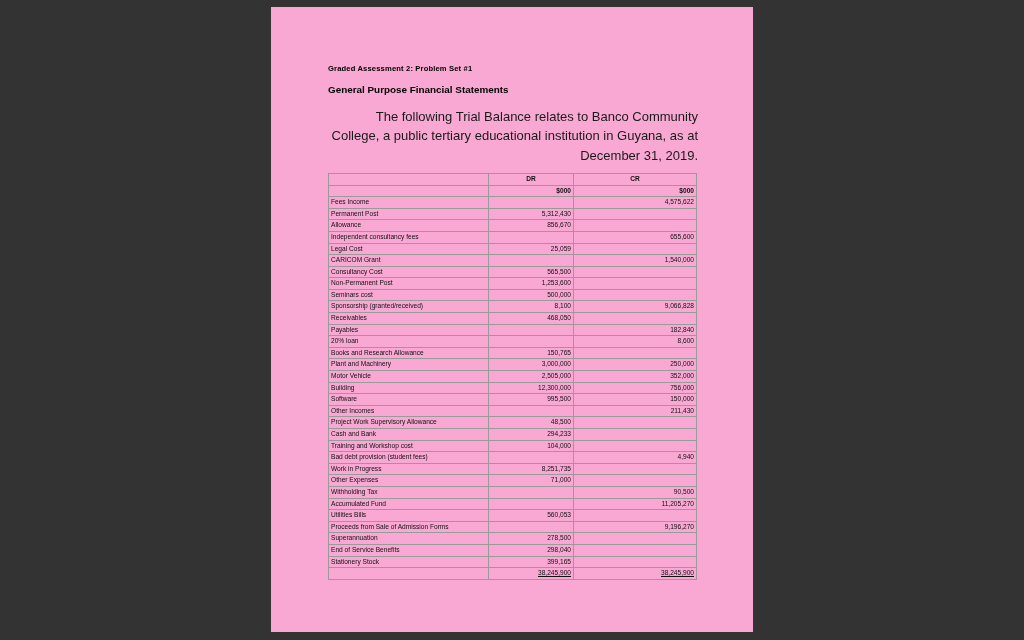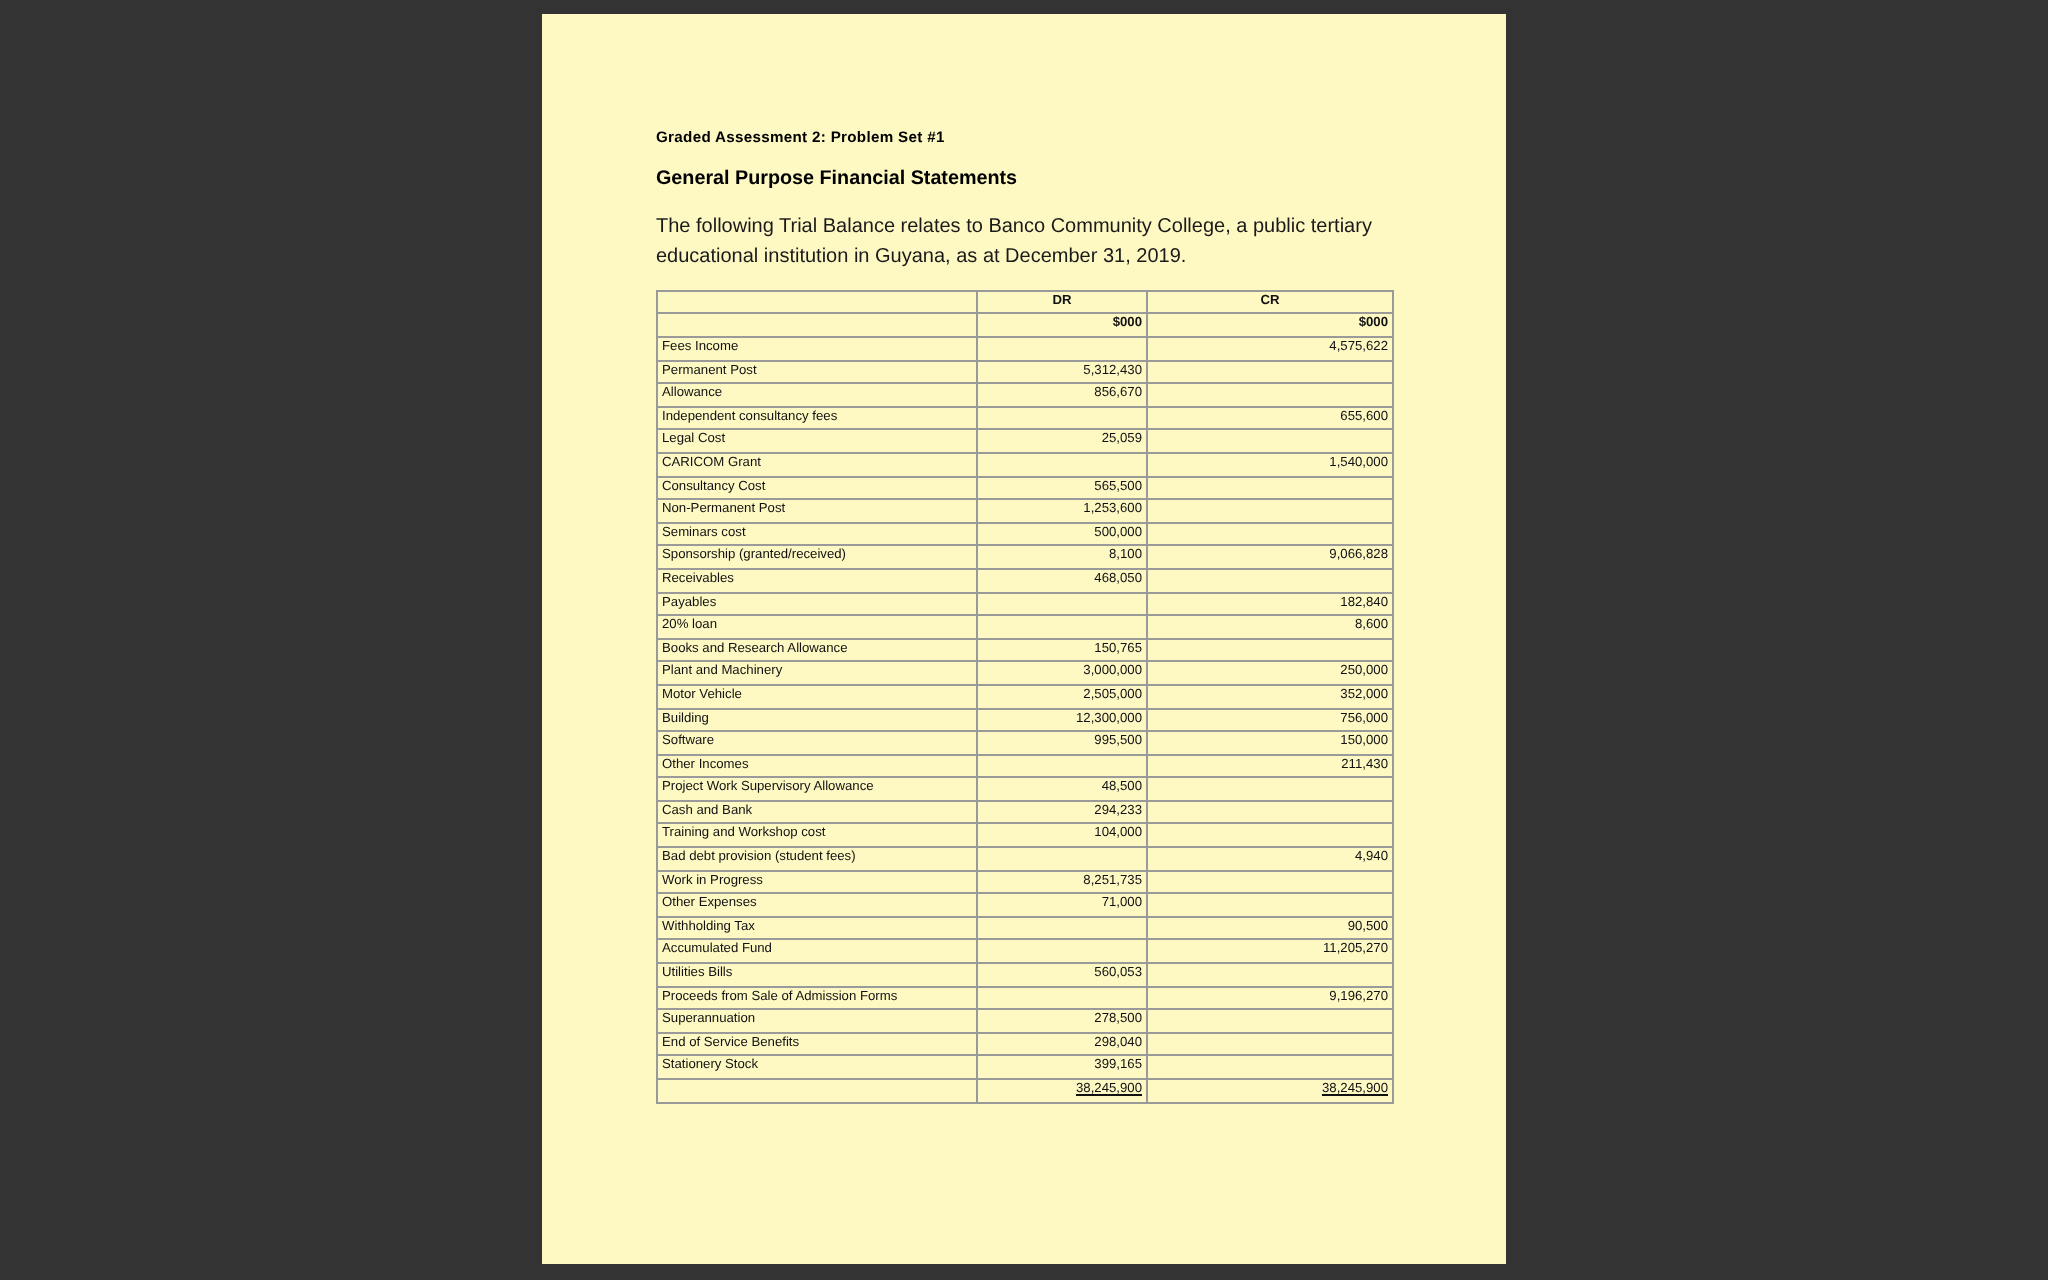--- a/index.html
+++ b/index.html
@@ -17,21 +17,21 @@
     position: relative;
     width: 1024px;
     height: 640px;
   }
   .page {
     position: absolute;
     left: 271px;
     top: 7px;
     width: 482px;
     height: 625px;
-    background: #fef9c3;
+    background: #f9a8d4;
     box-sizing: border-box;
   }
   .page-inner {
     position: absolute;
     left: 57px;
     top: 58px;
     width: 370px;
   }
   .assignment-line {
     font-size: 7.6px;
@@ -43,25 +43,25 @@
   }
   .doc-title {
     font-size: 9.9px;
     font-weight: bold;
     color: #000000;
     text-align: left;
     margin: 0 0 11px 0;
     line-height: 1.1;
   }
   .intro {
-    font-size: 10px;
+    font-size: 13px;
     color: #1a1a1a;
     line-height: 1.48;
     margin: 0 0 8px 0;
-    text-align: left;
+    text-align: right;
   }
   table.trial-balance {
     border-collapse: collapse;
     width: 368px;
     table-layout: fixed;
     font-size: 6.6px;
     color: #111111;
   }
   table.trial-balance col.c-desc { width: 160px; }
   table.trial-balance col.c-dr   { width: 85px; }

